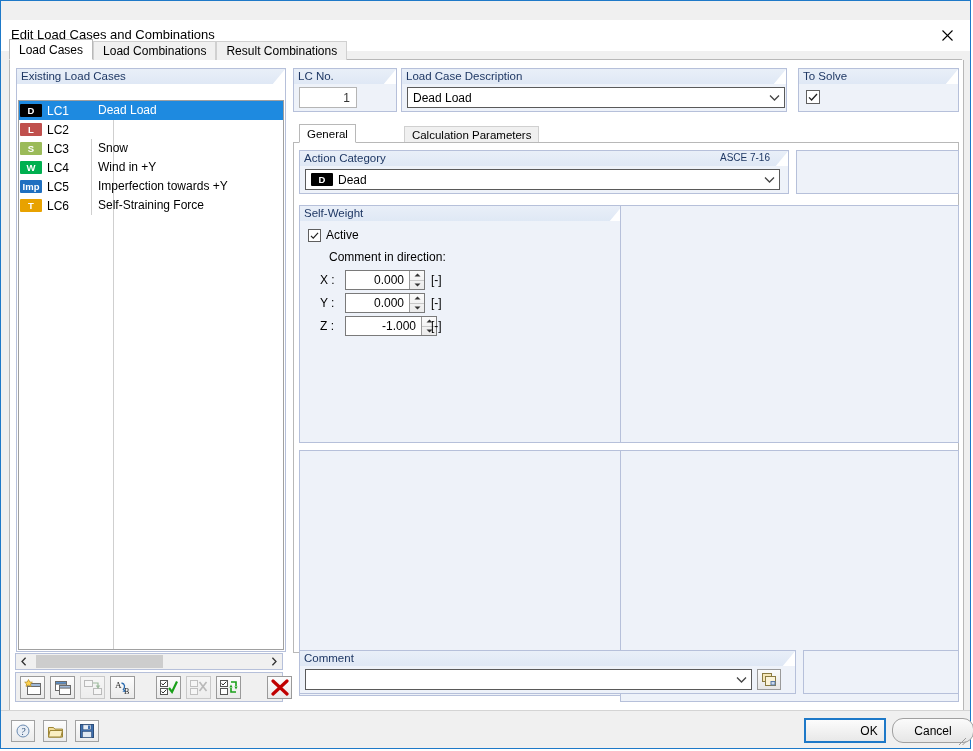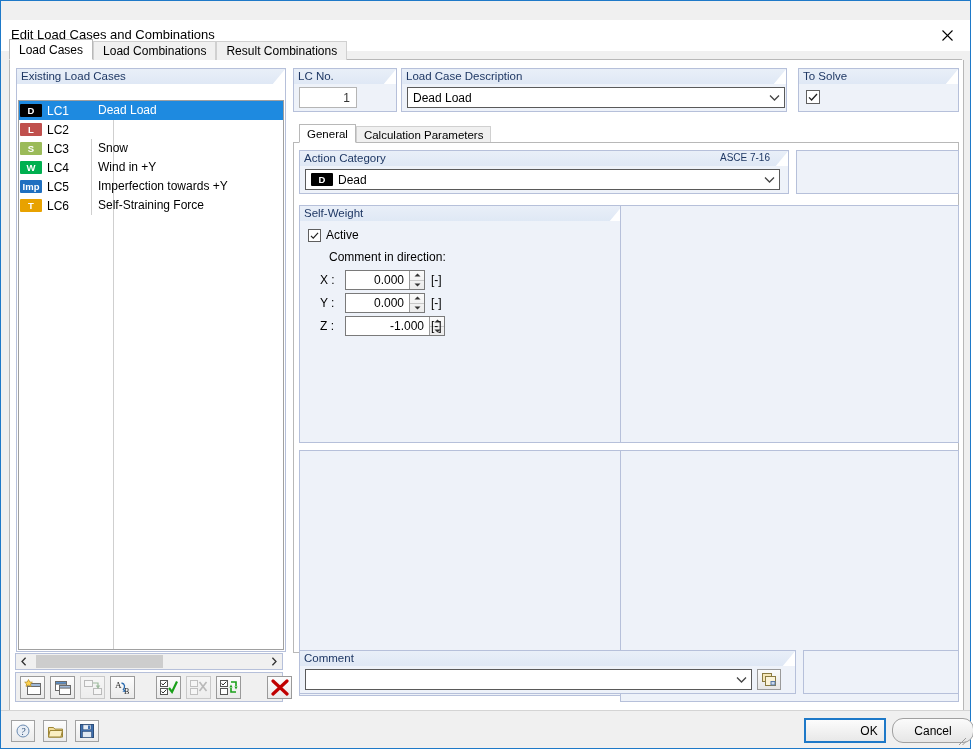--- a/index.html
+++ b/index.html
@@ -453,21 +453,21 @@
       </div>
       <div class="g-body">
         <span class="cbx" style="position:absolute; left:7px; top:6px; width:14px; height:14px;">
           <svg width="10" height="9" viewBox="0 0 10 9">
               <polyline points="1,4.4 3.6,7 9,1" fill="none" stroke="#202020" stroke-width="1.3"></polyline>
             </svg>
         </span>
       </div>
     </div>
 
-    <div class="inner-tabs" style="left:289px; top:64px;">
+    <div class="inner-tabs" style="left:289px; top:64px;gap:48px;">
       <div class="itab active"><span>General</span></div>
       <div class="itab"><span>Calculation Parameters</span></div>
     </div>
     <div style="position:absolute; left:283px; top:82px; width:666px; height:1px; background:#b8b8b8;"></div>
     <div style="position:absolute; left:283px; top:82px; width:1px; height:511px; background:#b8b8b8;"></div>
     <div style="position:absolute; left:948px; top:82px; width:1px; height:511px; background:#b8b8b8;"></div>
     <div style="position:absolute; left:283px; top:592px; width:666px; height:1px; background:#b8b8b8;"></div>
 
     <div class="group" style="left:289px; top:90px; width:490px; height:44px;">
       <div class="g-head">
@@ -538,21 +538,21 @@
             <div class="s-dn">
                 <svg width="7" height="4" viewBox="0 0 7 4">
                   <polygon points="3.5,3.5 0.5,0.5 6.5,0.5" fill="#333"></polygon>
                 </svg>
               </div>
           </div>
         </div>
         <span class="lbl" style="position:absolute; left:131px; top:75px;">[-]</span>
 
         <span class="lbl" style="position:absolute; left:20px; top:98px;">Z :</span>
-        <div class="spin" style="left:45px; top:95px; width:100px;">
+        <div class="spin" style="left:45px; top:95px; width:92px;">
           <div class="s-val">-1.000</div>
           <div class="s-btns">
             <div class="s-up">
                 <svg width="7" height="4" viewBox="0 0 7 4">
                   <polygon points="3.5,0.5 6.5,3.5 0.5,3.5" fill="#333"></polygon>
                 </svg>
               </div>
             <div class="s-dn">
                 <svg width="7" height="4" viewBox="0 0 7 4">
                   <polygon points="3.5,3.5 0.5,0.5 6.5,0.5" fill="#333"></polygon>

